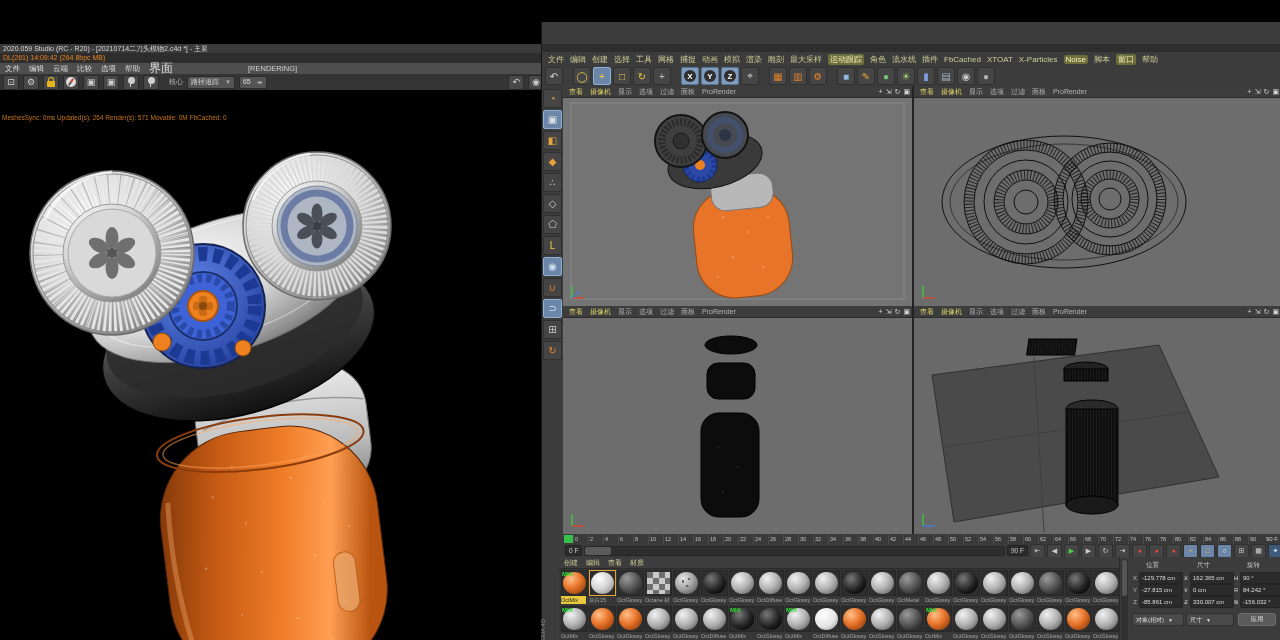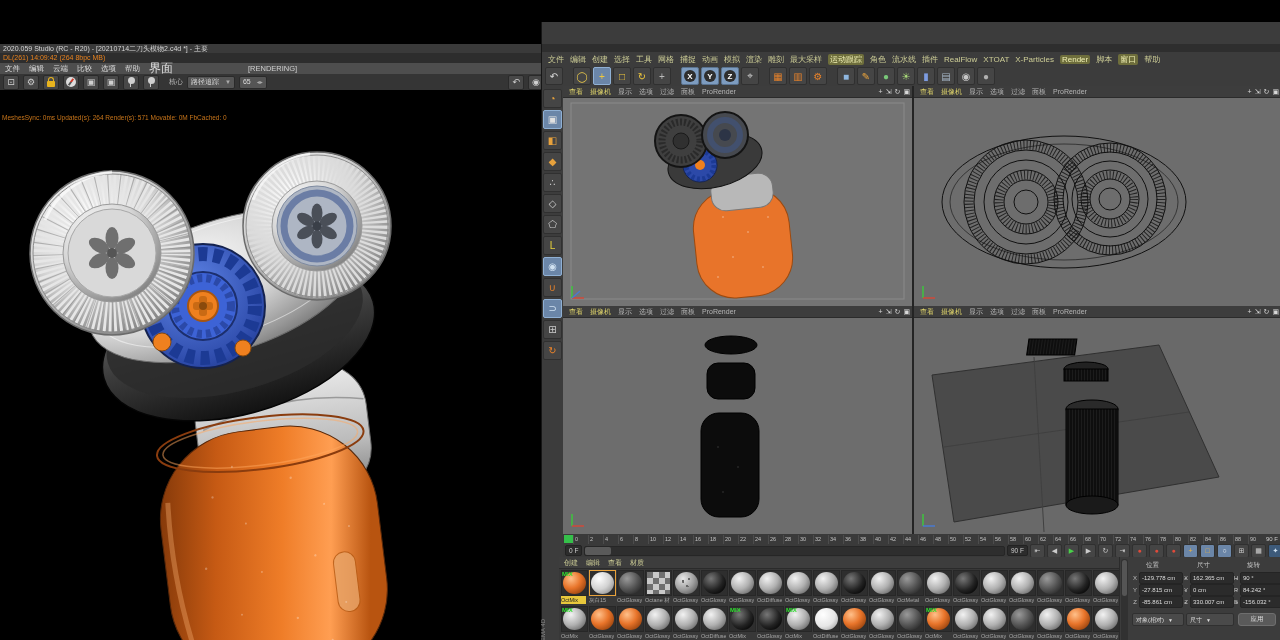--- a/index.html
+++ b/index.html
@@ -349,24 +349,24 @@
         <div class="mi">捕捉</div>
         <div class="mi">动画</div>
         <div class="mi">模拟</div>
         <div class="mi">渲染</div>
         <div class="mi">雕刻</div>
         <div class="mi">最大采样</div>
         <div class="mi hl">运动跟踪</div>
         <div class="mi">角色</div>
         <div class="mi">流水线</div>
         <div class="mi">插件</div>
-        <div class="mi">RealFlow</div>
+        <div class="mi">FbCached</div>
         <div class="mi">XTOAT</div>
         <div class="mi">X-Particles</div>
-        <div class="mi hl">Render</div>
+        <div class="mi hl">Noise</div>
         <div class="mi">脚本</div>
         <div class="mi hl">窗口</div>
         <div class="mi">帮助</div>
       </div>
     <div id="c4d-toolbar" class="abs">
         <div class="tile" style="color: rgb(216, 216, 216);">↶</div>
         <div class="tgap"></div>
         <div class="tile" style="color: rgb(232, 199, 74);">◯</div>
         <div class="tile sel" style="color: rgb(240, 200, 60);">+</div>
         <div class="tile" style="color: rgb(240, 200, 60);">□</div>

